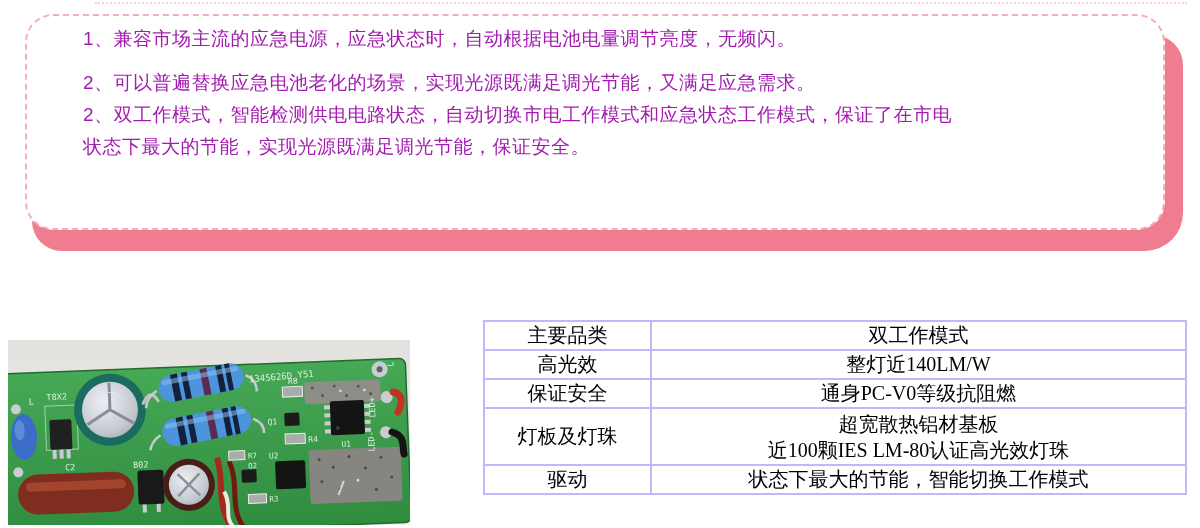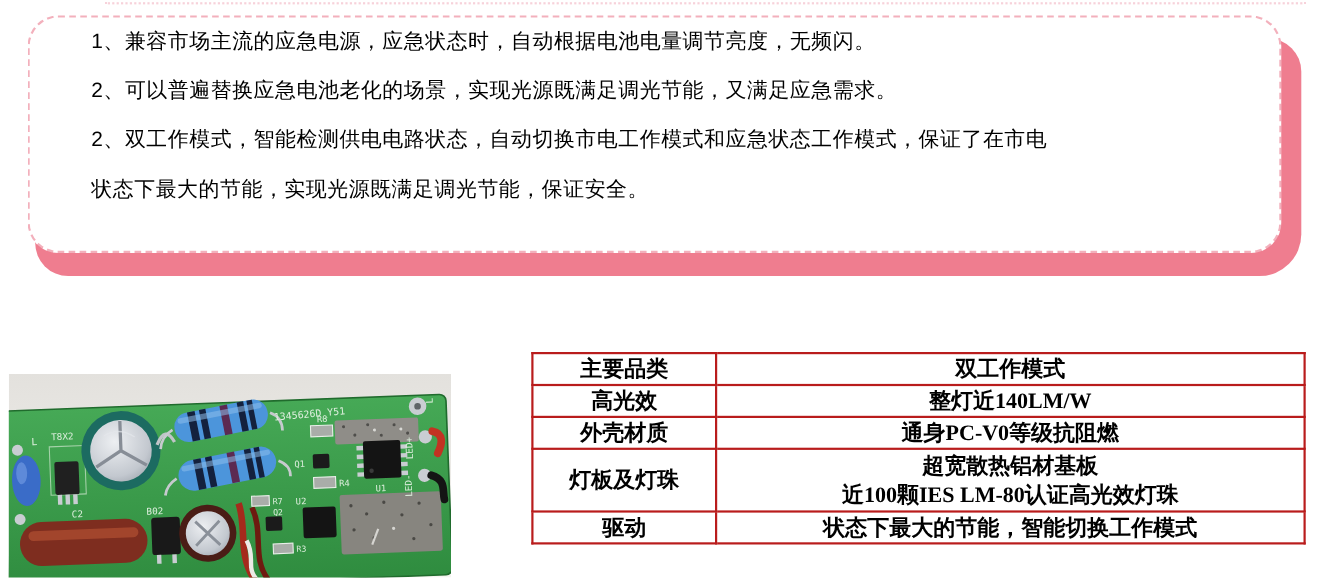--- a/index.html
+++ b/index.html
@@ -9,33 +9,33 @@
 
   
   .top-remnant { position:absolute; left:95px; top:2px; width:1092px; height:0;
                  border-top:2px dotted #F7D2DA; }
 
   
   .card-back { position:absolute; left:32px; top:35px; width:1151px; height:216px;
                background:#EF7D8F; border-radius:30px 30px 38px 30px; }
   .card-front { position:absolute; left:25px; top:14px; width:1140px; height:216px;
                 background:#ffffff; border:2px dashed #F3B0BC; border-radius:28px; }
-  .card-text { position:absolute; left:56px; top:13px; right:22px; color:#000000;
+  .card-text { position:absolute; left:56px; top:13px; right:22px; color:#a21caf;
                font-size:19px; line-height:20px; letter-spacing:0.5px; }
   .feature-line { white-space:nowrap; }
   .feature-line.gap-lg { margin-top:24px; }
-  .feature-line.gap-sm { margin-top:25px; }
+  .feature-line.gap-sm { margin-top:12px; }
 
   
   .spec-table-wrap { position:absolute; left:483px; top:320px; width:704px; }
   table.spec { border-collapse:collapse; width:100%; table-layout:fixed;
                font-family:"Liberation Serif","DejaVu Serif",serif;
                font-size:20px; color:#000; }
-  table.spec td, table.spec th { border:2px solid #b91c1c; text-align:center;
-               vertical-align:middle; padding:0 4px; font-weight:bold; }
+  table.spec td, table.spec th { border:2px solid #c4b5fd; text-align:center;
+               vertical-align:middle; padding:0 4px; font-weight:normal; }
   col.c1 { width:167px; }
   tr.r-single { height:29px; }
   tr.r-double { height:57px; }
   .cell-line { line-height:26px; }
 
   
   .pcb-photo { position:absolute; left:8px; top:340px; width:402px; height:185px; }
   .silk { font-family:"DejaVu Sans Mono",monospace; fill:#DCEEDC; }
 </style>
 </head>
@@ -232,21 +232,21 @@
       <tbody>
           <tr class="r-single">
         <th>主要品类</th>
         <th>双工作模式</th>
       </tr>
       <tr class="r-single">
         <td>高光效</td>
         <td>整灯近140LM/W</td>
       </tr>
       <tr class="r-single">
-        <td>外壳材质</td>
+        <td>保证安全</td>
         <td>通身PC-V0等级抗阻燃</td>
       </tr>
       <tr class="r-double">
         <td>灯板及灯珠</td>
         <td>
           <div class="cell-line">超宽散热铝材基板</div>
           <div class="cell-line">近100颗IES LM-80认证高光效灯珠</div>
         </td>
       </tr>
       <tr class="r-single">

